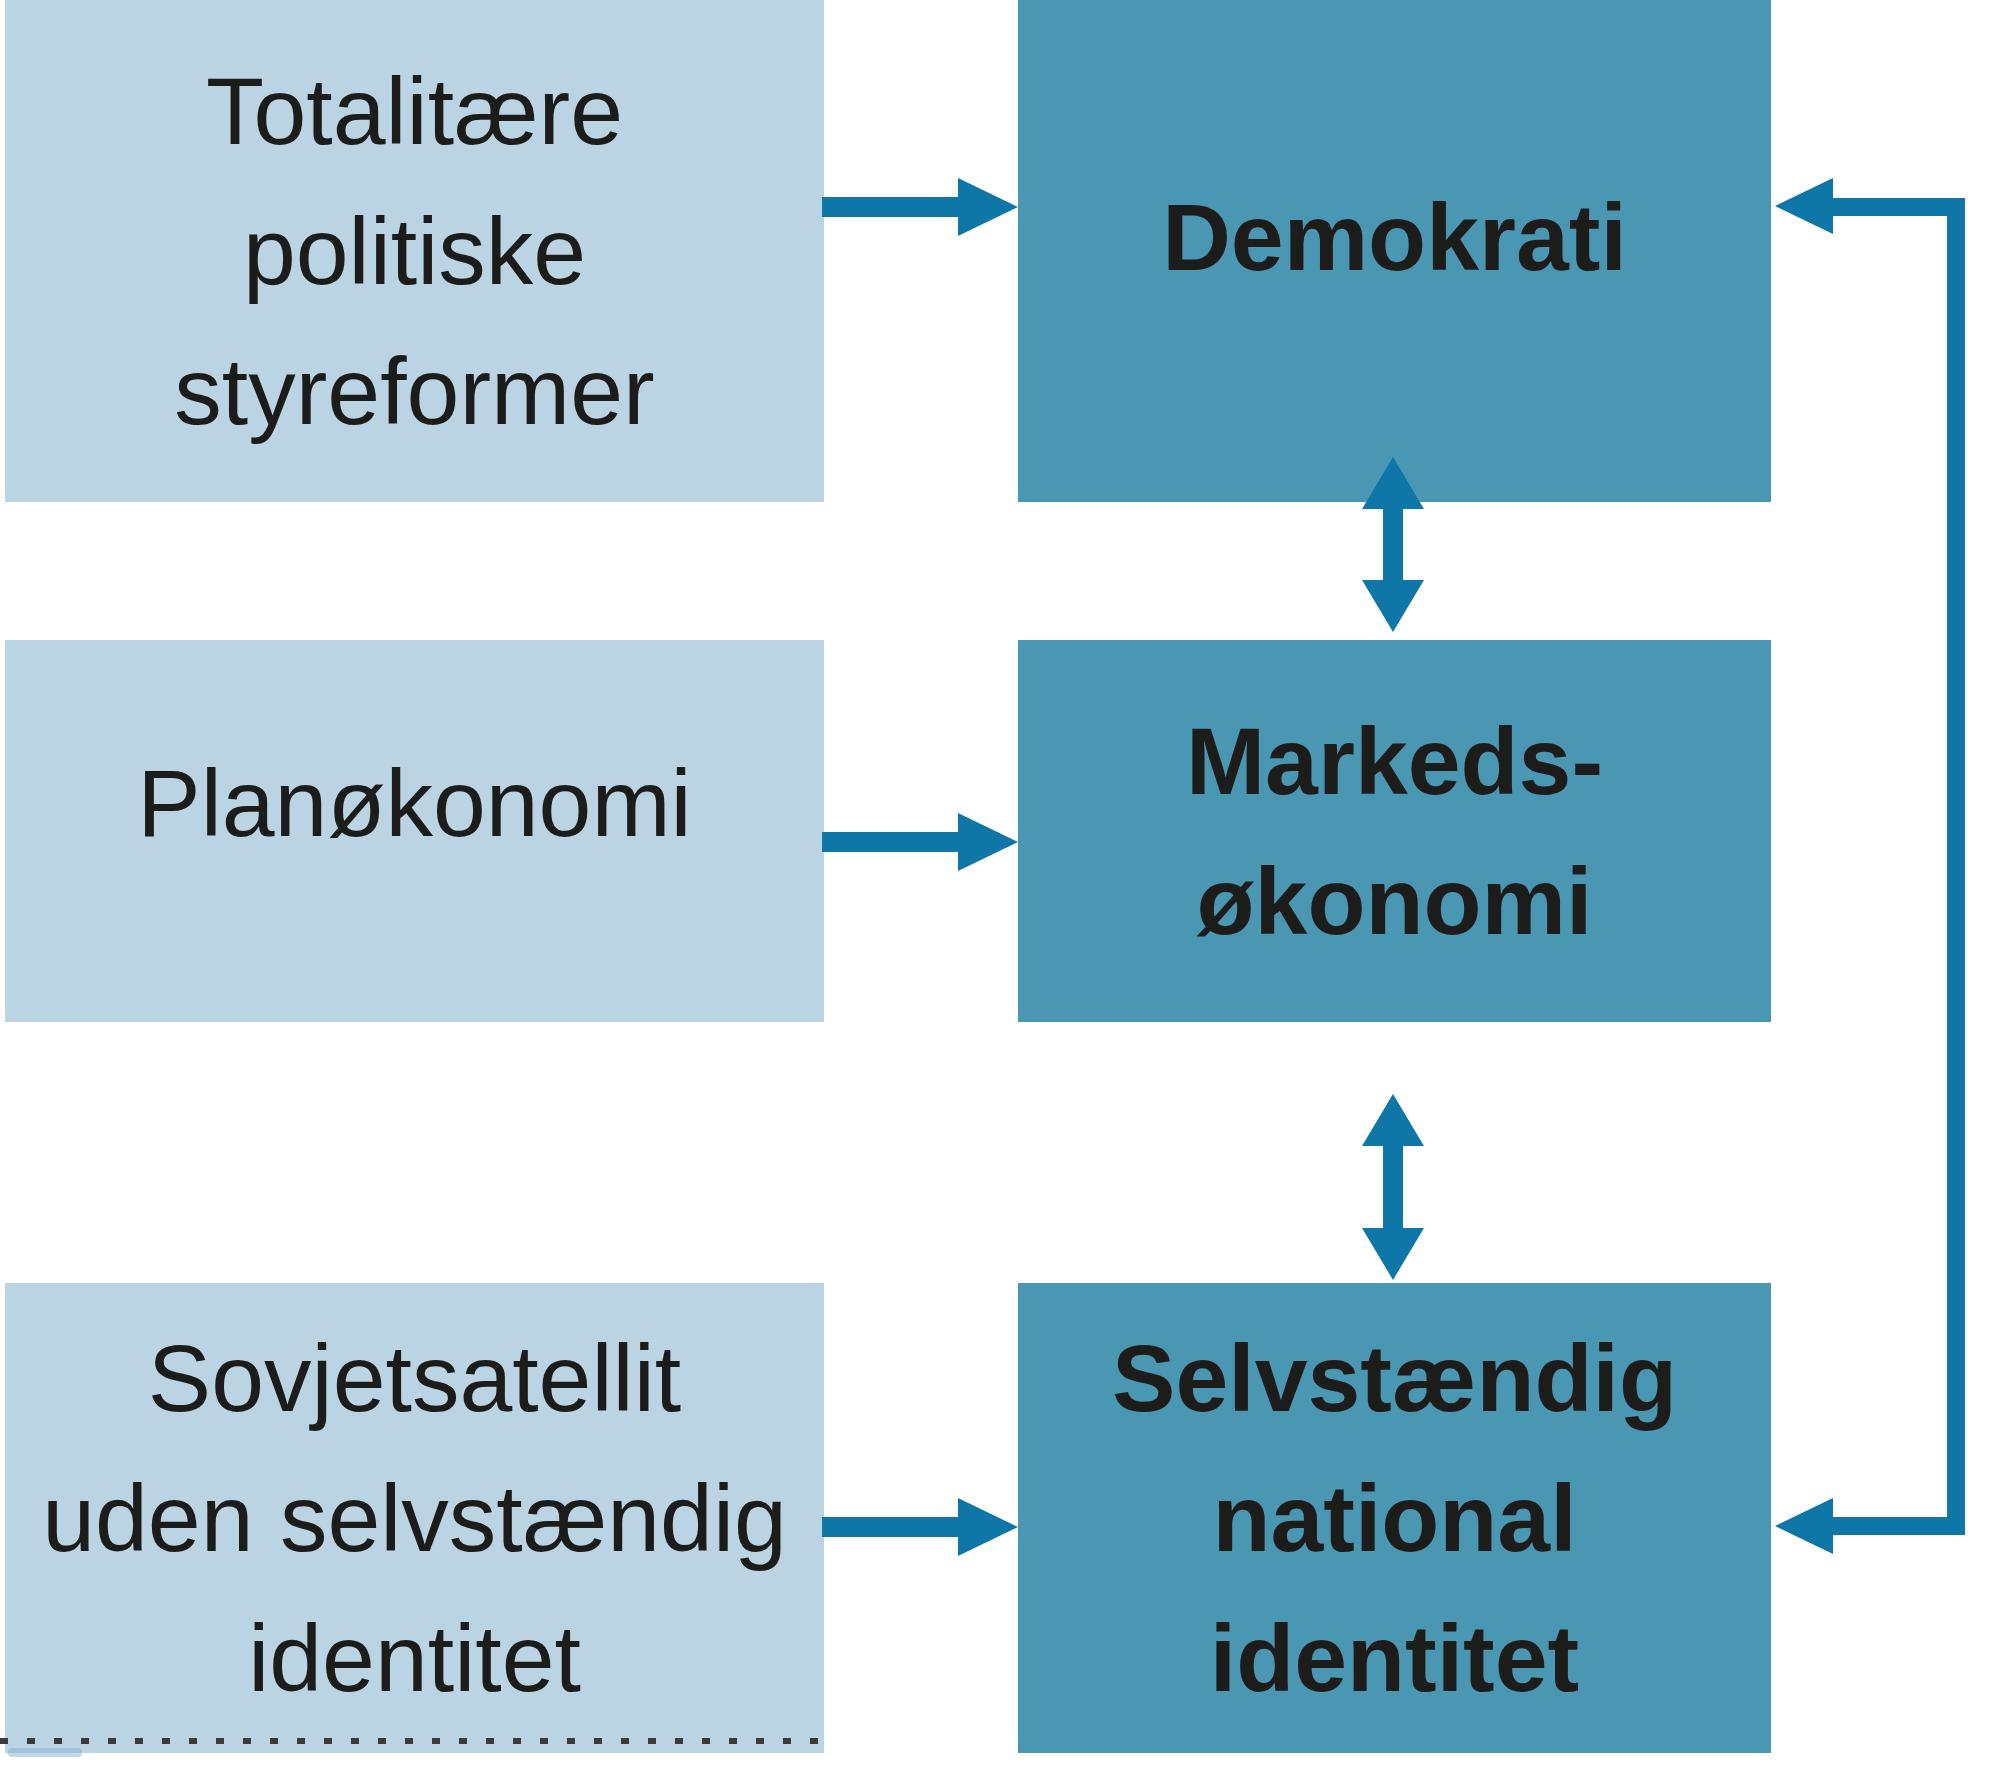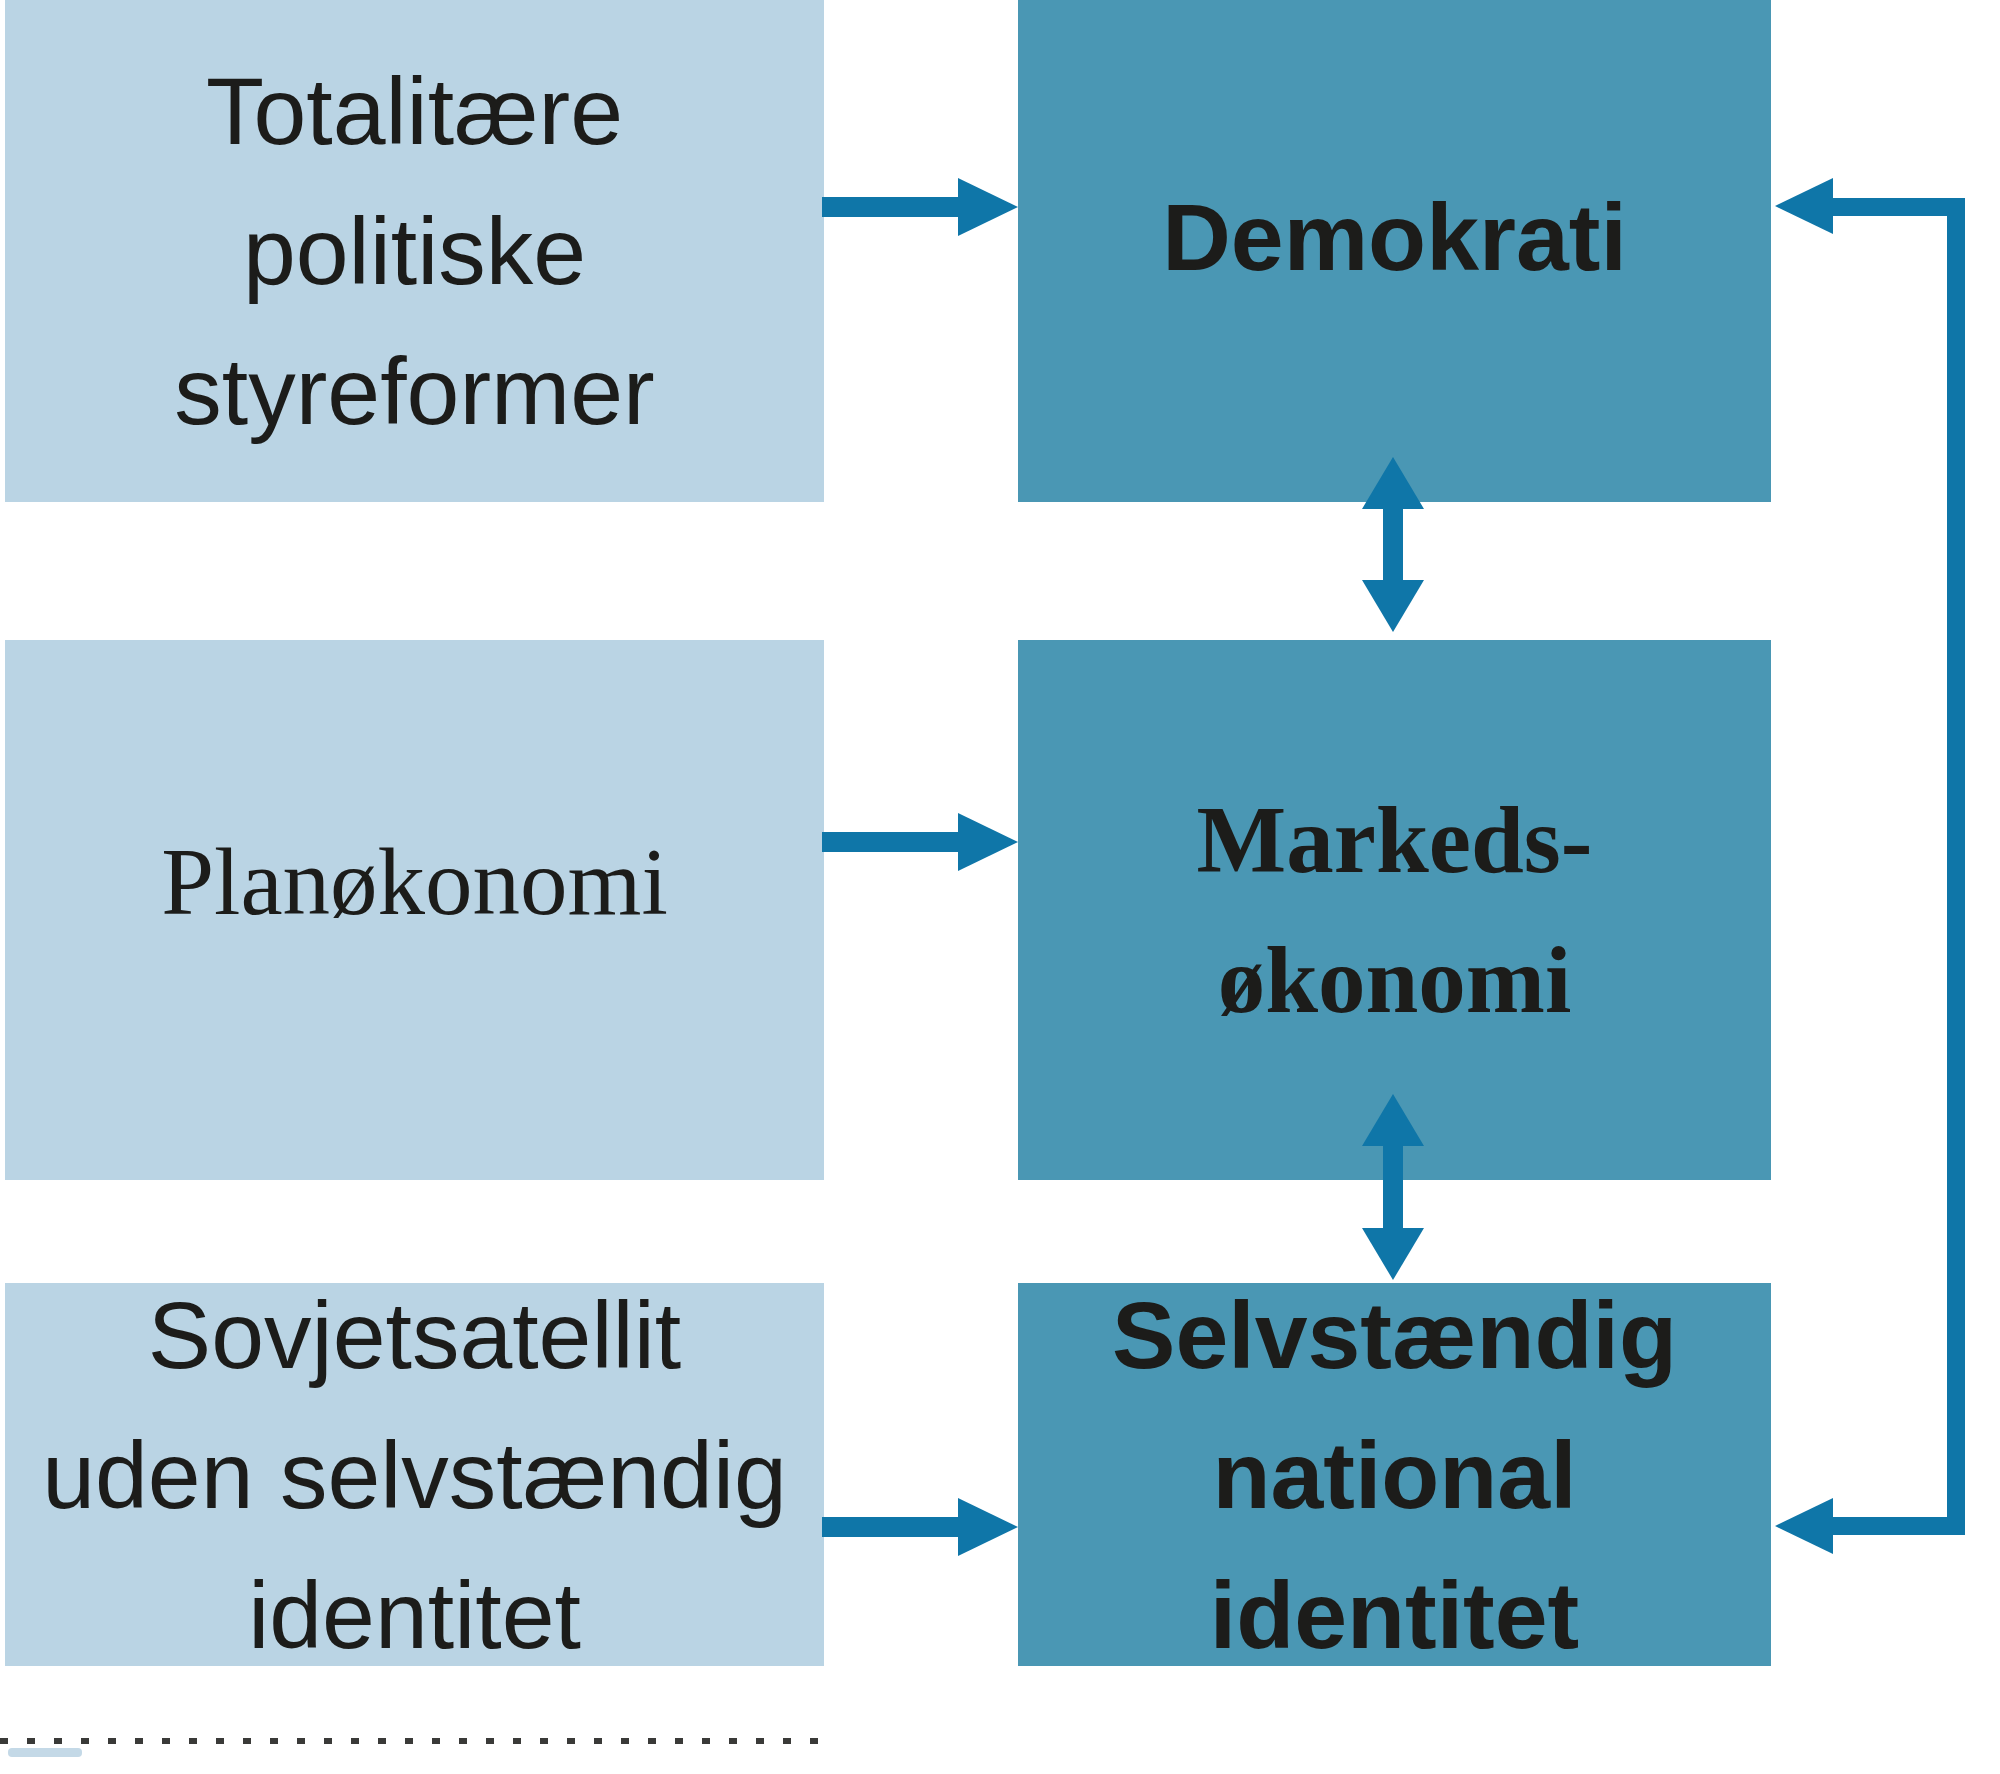--- a/index.html
+++ b/index.html
@@ -21,22 +21,22 @@
   .box{
     position:absolute;
     display:flex;align-items:center;justify-content:center;
     text-align:center;
     font-size:95px;line-height:140px;
     white-space:pre-line;
   }
   .box.light{background:var(--light-box);left:5px;width:819px;}
   .box.dark{background:var(--dark-box);left:1018px;width:753px;font-weight:bold;}
   .row1{top:0;height:502px;}
-  .row2{top:640px;height:540px;font-family:Liberation Serif, serif;}
-  .row3{top:1283px;height:383px;}
+  .row2{top:640px;height:382px;}
+  .row3{top:1283px;height:470px;}
   .nudge-sm{transform:translateY(-14px);}
   .nudge-md{transform:translateY(-28px);}
 
   
   .h-arrow{position:absolute;left:822px;width:196px;height:58px;}
   .h-arrow .shaft{position:absolute;left:0;top:19px;width:140px;height:20px;background:var(--arrow);}
   .h-arrow .head{position:absolute;left:136px;top:0;width:0;height:0;
     border-top:29px solid transparent;border-bottom:29px solid transparent;
     border-left:60px solid var(--arrow);}
 

